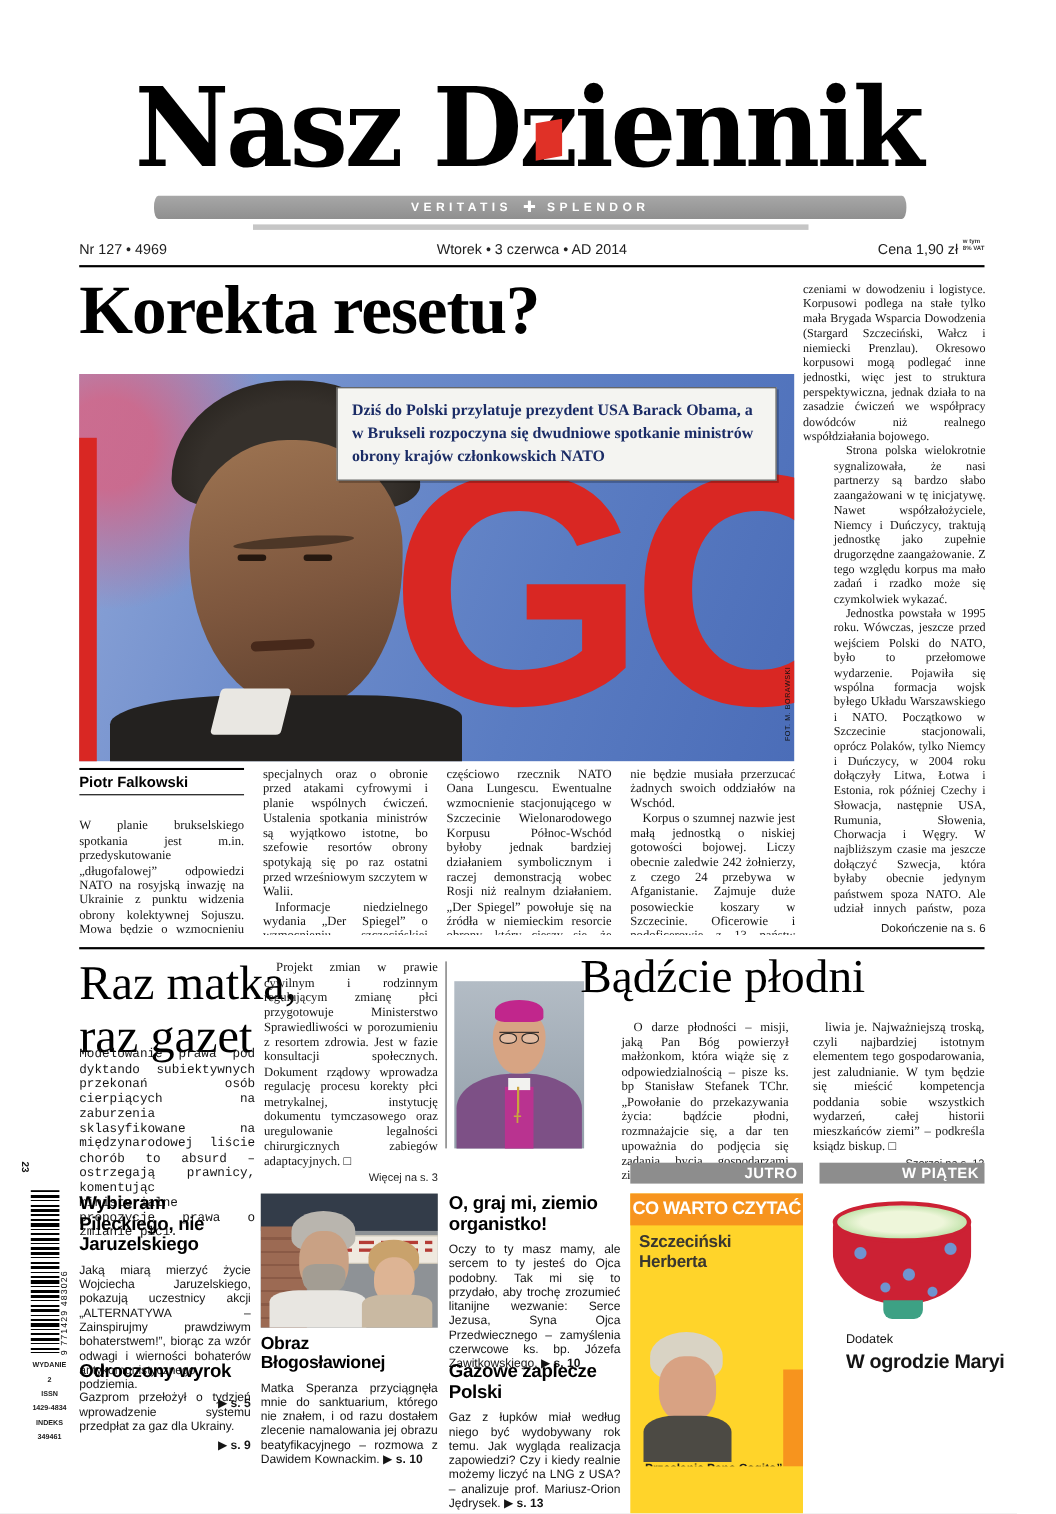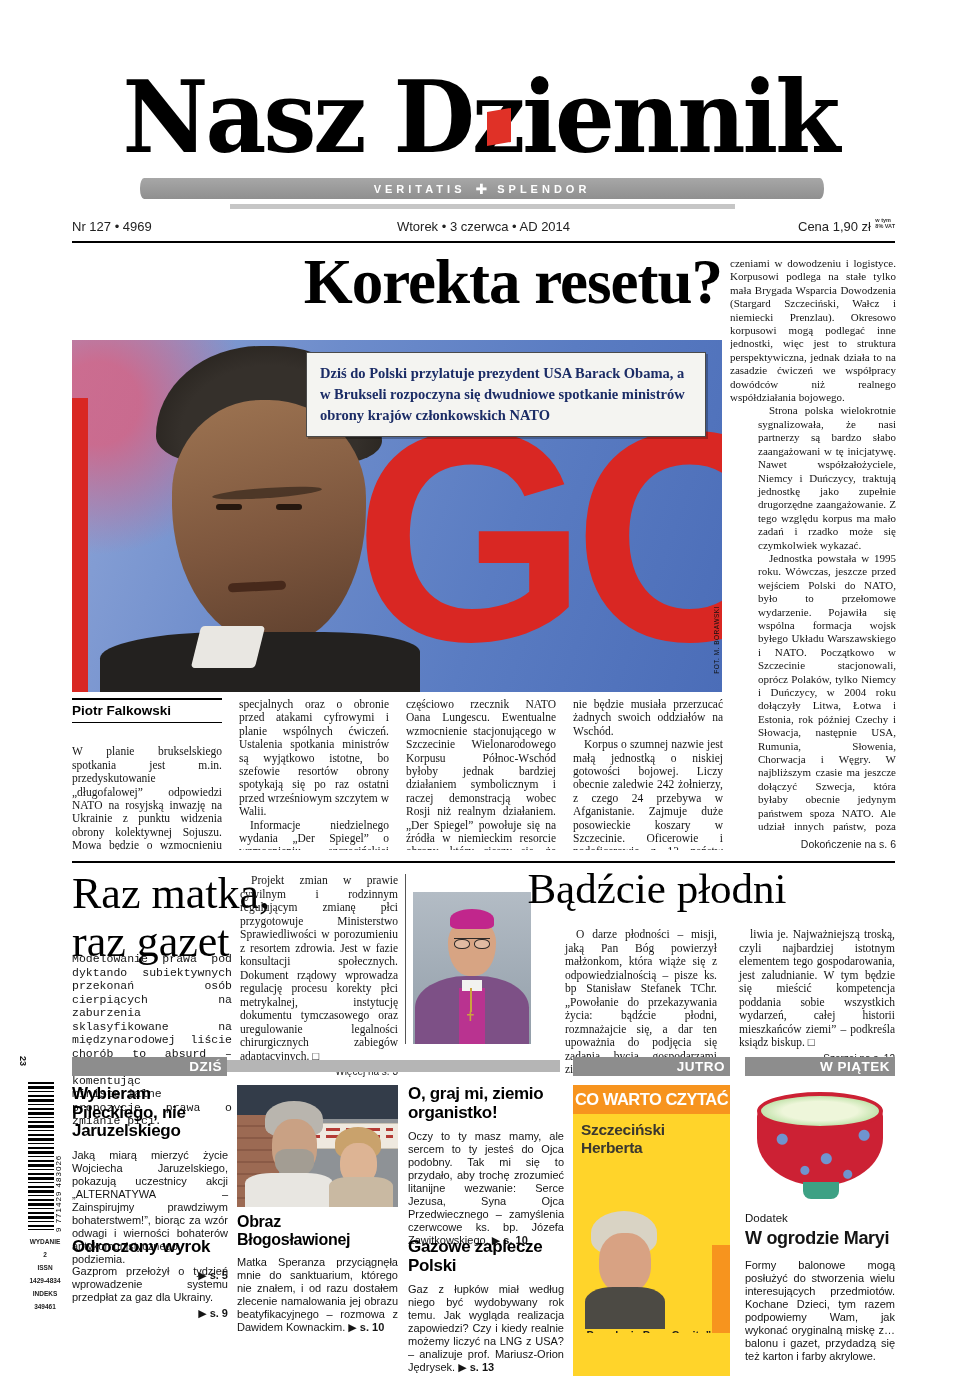--- a/index.html
+++ b/index.html
@@ -21,21 +21,21 @@
 
   
   .dateline{position:absolute;left:72px;top:219px;width:823px;font-size:13px;color:#222;}
   .dateline .issue{position:absolute;left:0;top:0;}
   .dateline .date{position:absolute;left:0;right:0;text-align:center;top:0;}
   .dateline .price{position:absolute;right:24px;top:0;}
   .dateline .vat{position:absolute;right:0;top:-2px;font-size:5.5px;line-height:6px;font-weight:bold;color:#333;text-align:left;}
   .rule-top{position:absolute;left:72px;top:241px;width:823px;height:2px;background:#000;}
 
   
-  .headline-main{position:absolute;left:72px;top:246px;width:650px;text-align:right;
+  .headline-main{position:absolute;left:72px;top:246px;width:650px;text-align:left;
     font-family:"Liberation Serif",serif;font-weight:bold;font-size:63px;letter-spacing:-1px;color:#000;}
 
   .photo-main{position:absolute;left:72px;top:340px;width:650px;height:352px;overflow:hidden;
     background:
       radial-gradient(circle at 4% 18%, rgba(224,90,120,.75) 0 6%, rgba(224,90,120,0) 22%),
       linear-gradient(110deg,#8fa6d8 0%,#6d8ccb 35%,#5a7cc2 65%,#4b6db8 100%);}
   .photo-main .red-edge{position:absolute;left:-8px;top:58px;width:24px;height:300px;background:#d92723;}
   .photo-main .go{position:absolute;left:282px;top:46px;font-weight:bold;font-size:300px;line-height:1;
     letter-spacing:-14px;color:#d92723;font-family:"Liberation Sans",sans-serif;}
   .obama{position:absolute;left:28px;top:6px;width:330px;height:346px;}
@@ -276,26 +276,20 @@
 
   <div class="h2-fert">Bądźcie płodni</div>
   <div class="fert-col" style="left:565px;width:152px;">
     <p>O darze płodności – misji, jaką Pan Bóg powierzył małżonkom, która wiąże się z odpowiedzialnością – pisze ks. bp Stanisław Stefanek TChr. „Powołanie do przekazywania życia: bądźcie płodni, rozmnażajcie się, a dar ten upoważnia do podjęcia się zadania bycia gospodarzami ziemi i umoż-</p>
   </div>
   <div class="fert-col" style="left:739px;width:156px;">
     <p>liwia je. Najważniejszą troską, czyli najbardziej istotnym elementem tego gospodarowania, jest zaludnianie. W tym będzie się mieścić kompetencja poddania sobie wszystkich wydarzeń, całej historii mieszkańców ziemi” – podkreśla ksiądz biskup. □</p>
     <span class="more-ref">Szerzej na s. 12</span>
   </div>
 
-  <div class="bar" style="left:72px;width:488px;">
-    <div class="dark" style="width:150px;">
-      <span>DZIŚ</span>
-    </div>
-    <div class="light"></div>
-  </div>
   <div class="bar" style="left:573px;width:157px;">
     <div class="dark" style="width:157px;">
       <span>JUTRO</span>
     </div>
   </div>
   <div class="bar" style="left:745px;width:150px;">
     <div class="dark" style="width:150px;">
       <span>W PIĄTEK</span>
     </div>
   </div>
@@ -366,19 +360,18 @@
       <p class="warto-text"><span>„Przesłanie Pana Cogito” jest bez wątpienia najważniejszym polskim manifestem ideowym minionego wieku. Ideowym credo ludzi dzielnych, nietracących nadziei – wskazuje</span> </p>
     </div>
     <div class="warto-strip"></div>
   </div>
 
   <div class="bowl-wrap">
     <div class="bowl-body"></div>
     <div class="bowl-rim"></div>
     <div class="bowl-foot"></div>
   </div>
-  <div class="fcol" style="top:1212px;">
+  <div class="fcol" style="top:1212px;margin-left:24px;">
     <p class="f-label">Dodatek</p>
     <p class="f-title">W ogrodzie Maryi</p>
-    <p class="t-body">Formy balonowe mogą posłużyć do stworzenia wielu interesujących przedmiotów. Kochane Dzieci, tym razem podpowiemy Wam, jak wykonać oryginalną miskę z… balonu i gazet, przydadzą się też karton i farby akrylowe.</p>
   </div>
 
 </div>
 
 </body></html>

